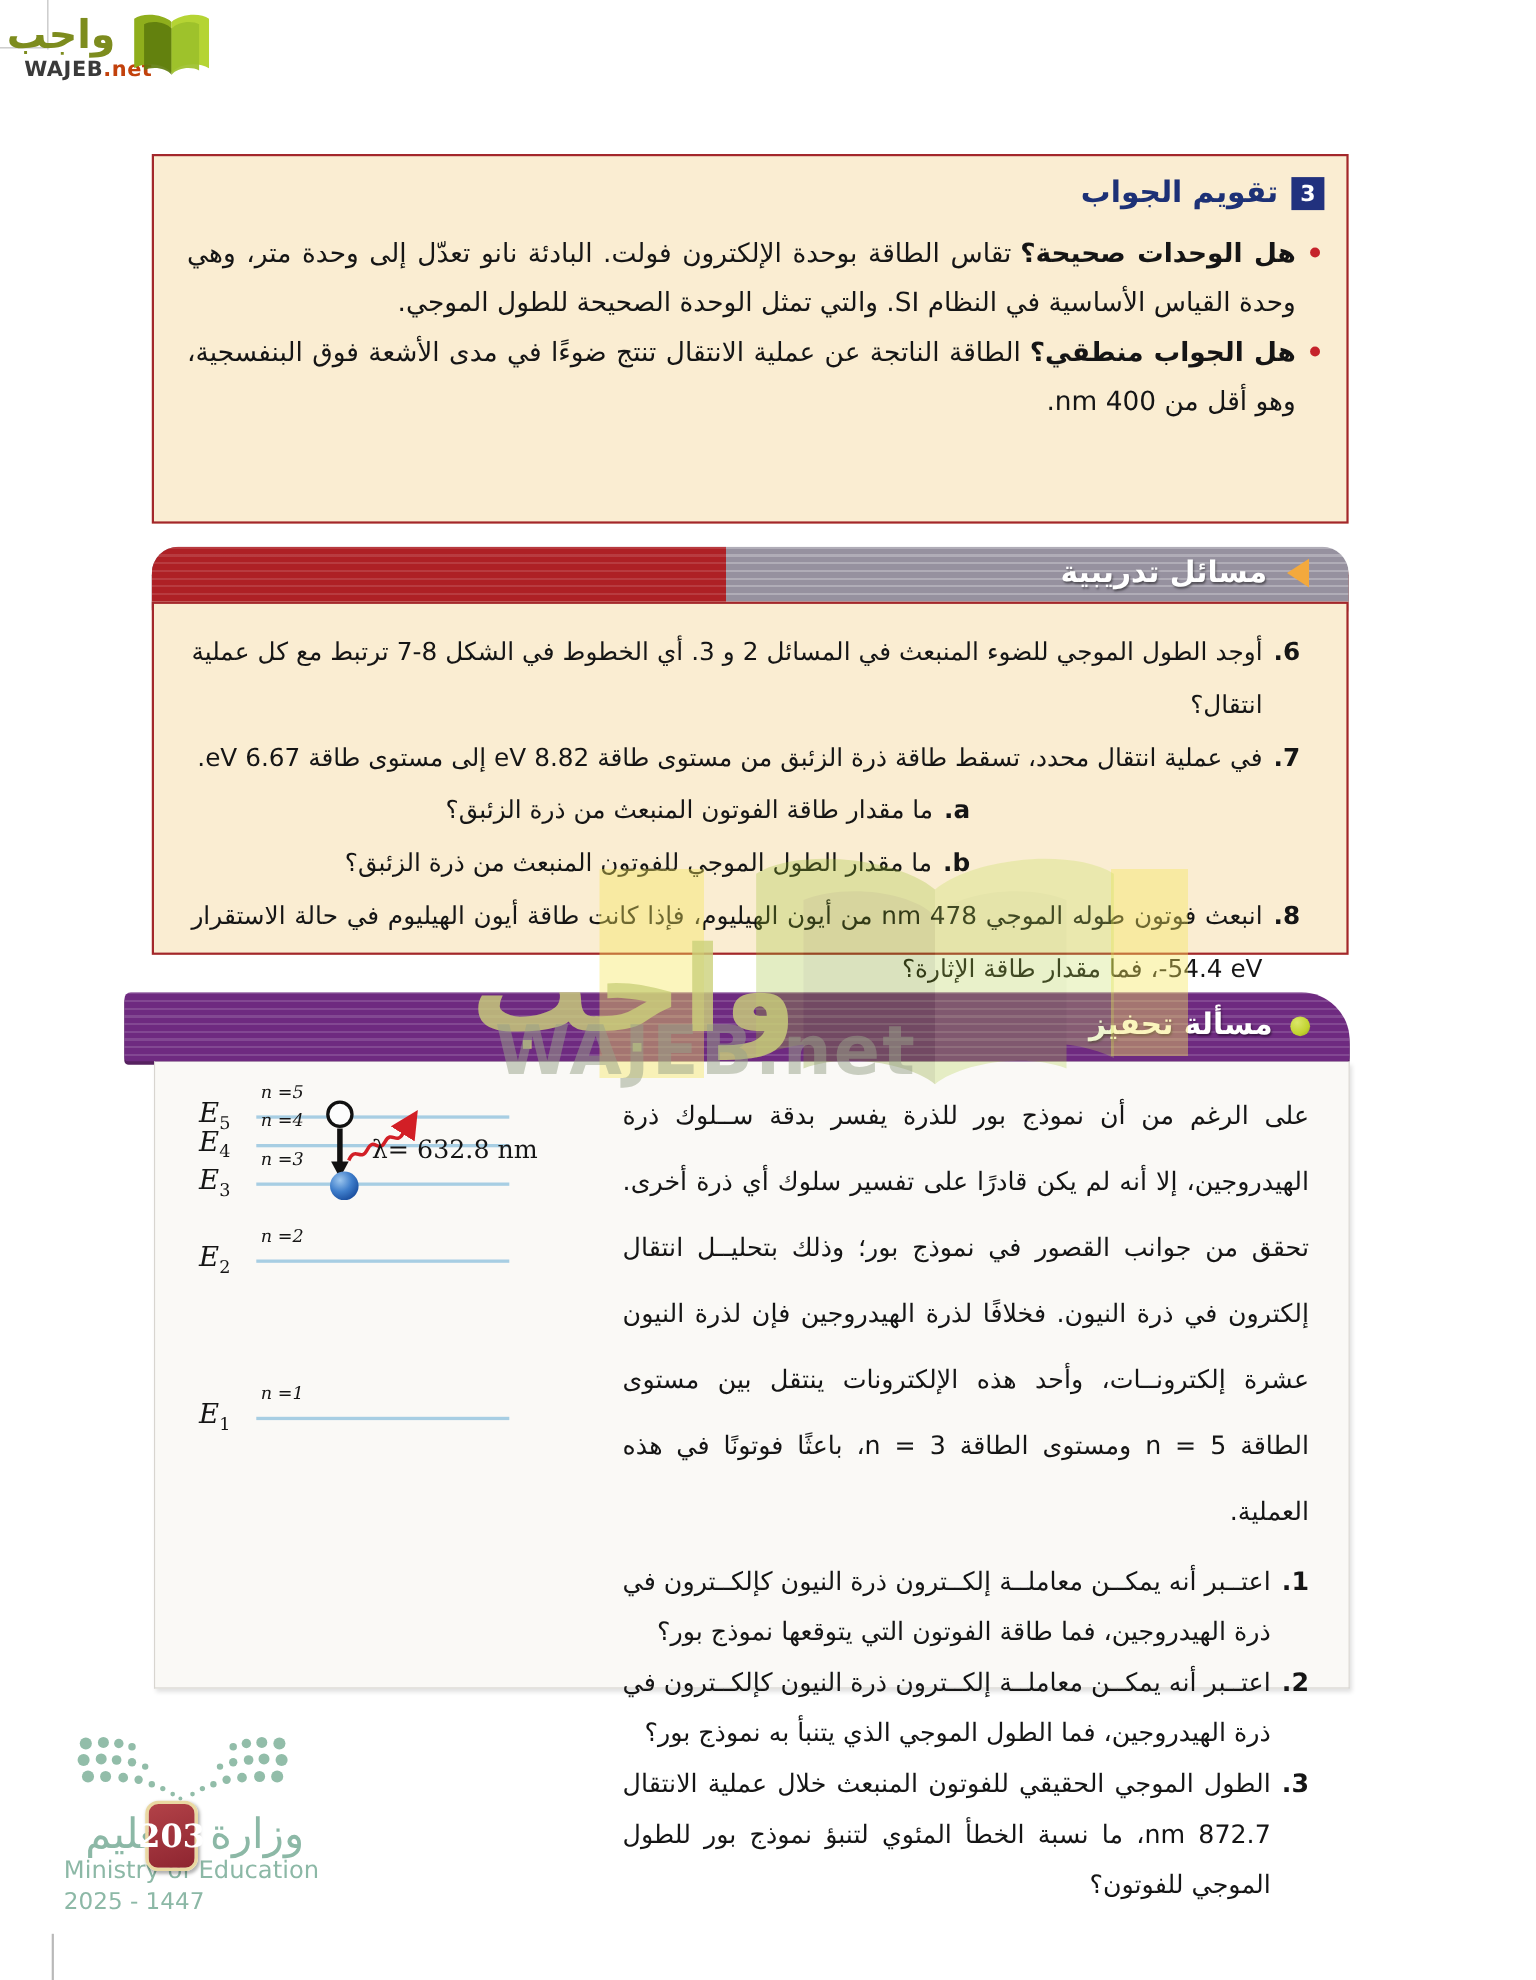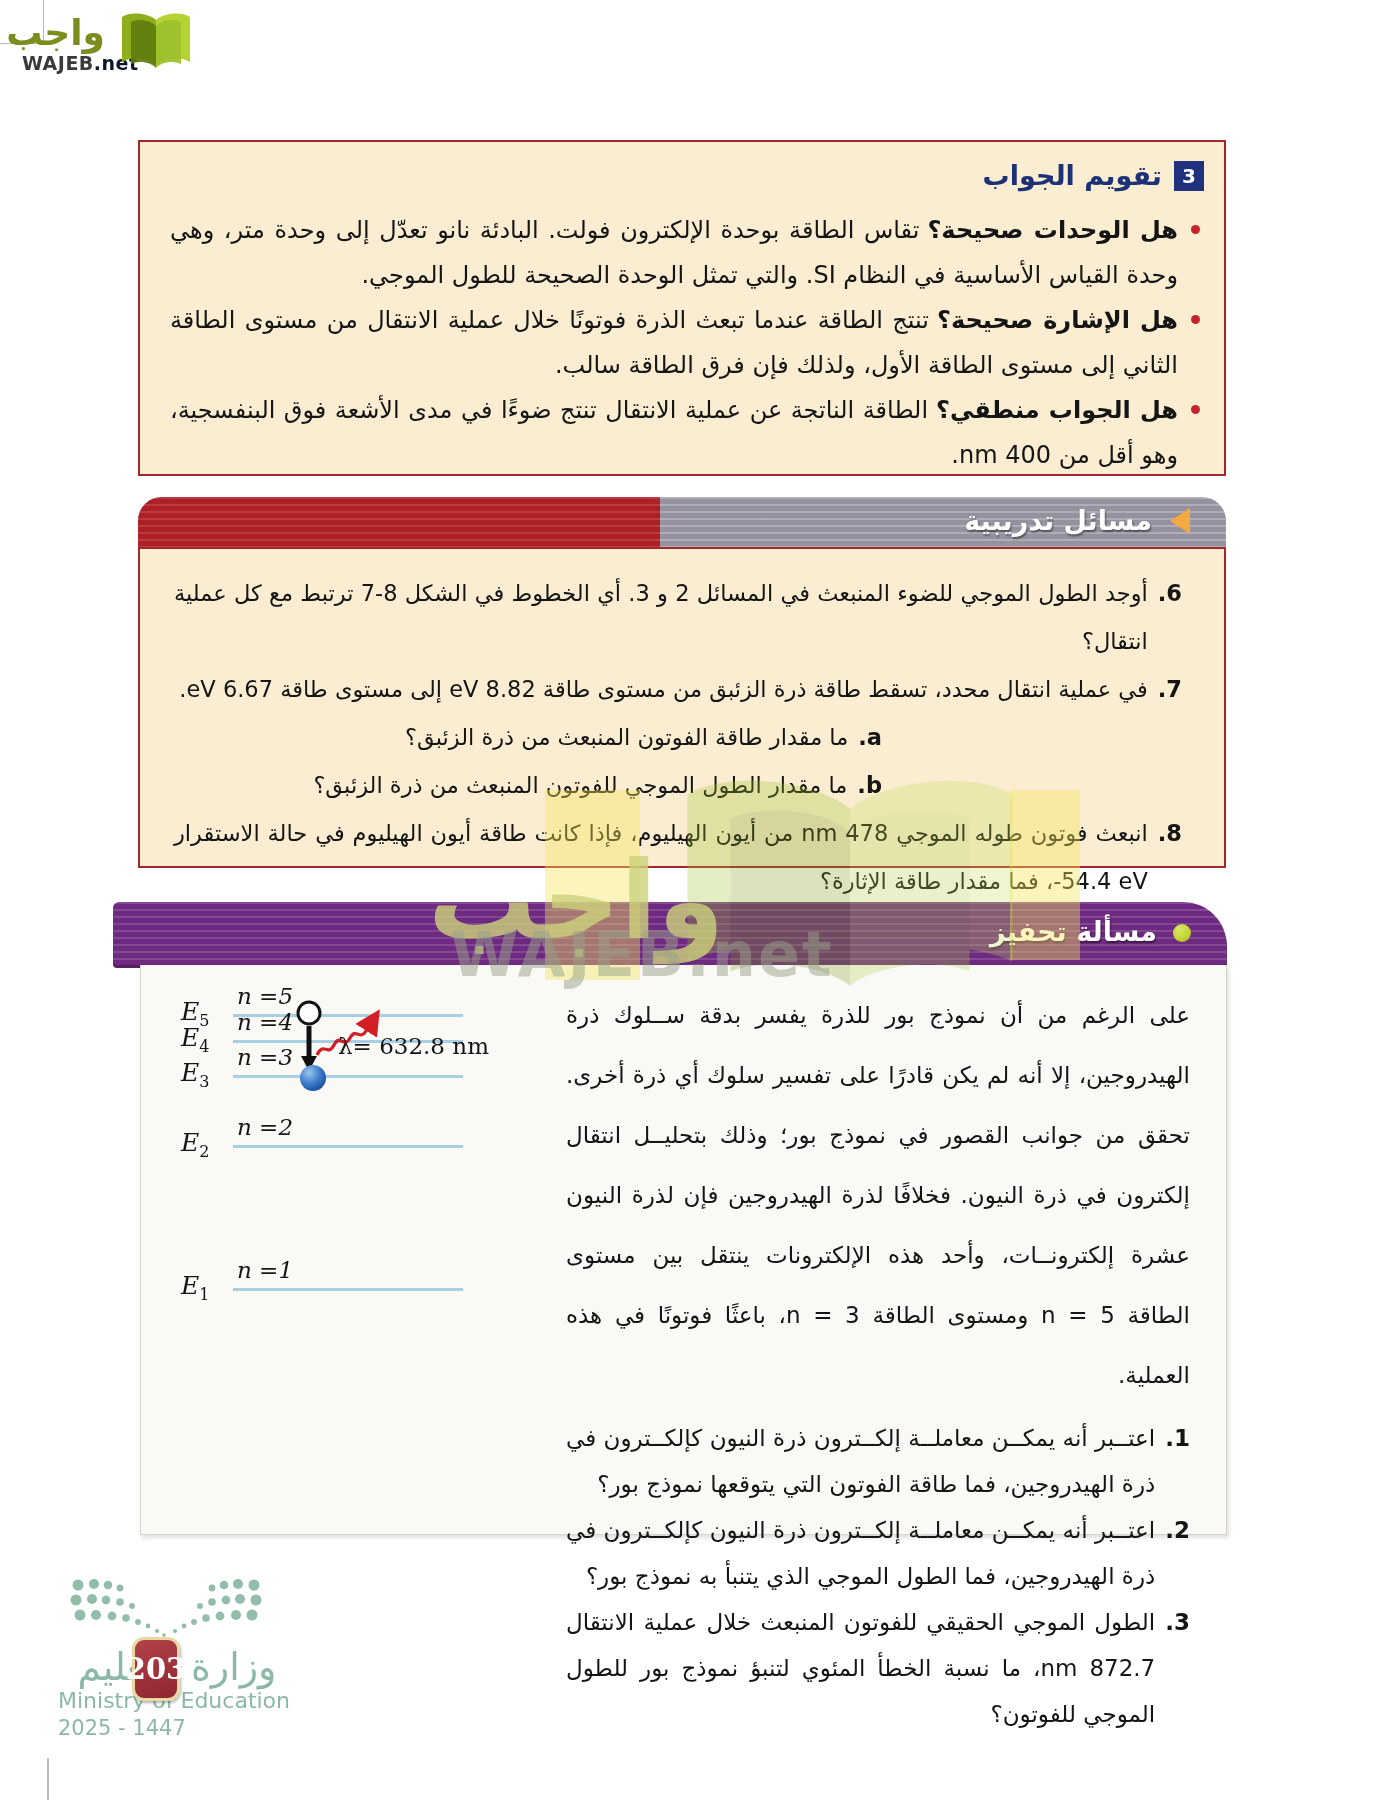--- a/index.html
+++ b/index.html
@@ -6,21 +6,21 @@
   body{width:1396px;height:1800px;position:relative;background:#fff;overflow:hidden;
        font-family:"DejaVu Sans",sans-serif;color:#151515;}
   .abs{position:absolute;}
   .ar{direction:rtl;}
   
   .crop{position:absolute;background:#b9b9b9;}
   
   .site-logo{left:10px;top:10px;width:200px;height:60px;}
   .logo-ar{position:absolute;right:105px;top:2px;font-size:36px;font-weight:bold;color:#7d8c1e;}
   .logo-en{position:absolute;left:12px;top:42px;font-size:19px;font-weight:bold;color:#3a3a3a;letter-spacing:.5px;}
-  .logo-en b{color:#0f172a;font-weight:bold;}
+  .logo-en b{color:#c2410c;font-weight:bold;}
   .logo-book{position:absolute;left:100px;top:0;}
   
   .cream{background:#faedd2;border:2px solid #a3272b;}
   .eval-box{left:138px;top:140px;width:1088px;height:336px;padding:0;box-sizing:border-box;}
   .eval-head{position:absolute;top:18px;right:20px;display:flex;flex-direction:row;align-items:center;gap:12px;}
   .step-sq{width:30px;height:30px;background:#21317e;color:#fff;font-weight:bold;font-size:20px;
            display:flex;align-items:center;justify-content:center;}
   .eval-title{color:#1d3176;font-weight:bold;font-size:27px;}
   .eval-bullets{position:absolute;top:66px;right:24px;left:30px;}
   .bullet{position:relative;padding-right:22px;font-size:24px;line-height:45px;text-align:justify;}
@@ -52,21 +52,21 @@
   .lime-dot{position:absolute;right:36px;top:22px;width:18px;height:18px;border-radius:50%;
      background:radial-gradient(circle at 35% 30%, #dbe76a, #c2d32f 60%, #94a51f);}
   .challenge-box{left:140px;top:965px;width:1087px;height:570px;background:#faf9f6;
      border:1px solid #d8d5d0;border-top:none;box-shadow:2px 3px 4px rgba(0,0,0,.12);box-sizing:border-box;}
   
   .diagram{position:absolute;left:0;top:0;width:480px;height:420px;}
   .lvl{position:absolute;left:0;width:100%;height:0;}
   .lvl .lline{position:absolute;left:92px;top:0;width:230px;height:3px;background:#a7cee3;}
   .lvl .elbl{position:absolute;left:40px;top:-17px;font-family:"DejaVu Serif",serif;font-style:italic;font-size:25px;}
   .lvl .elbl sub{font-size:16px;font-style:normal;}
-  .lvl .nlbl{position:absolute;left:96px;top:-31px;font-family:"DejaVu Serif",serif;font-style:italic;font-size:23px;}
+  .lvl .nlbl{position:absolute;left:96px;top:-31px;font-family:"DejaVu Serif",serif;font-style:italic;font-size:16px;}
   .lvl5{top:49px;} .lvl4{top:75px;} .lvl3{top:110px;} .lvl2{top:180px;} .lvl1{top:323px;}
   .lambda{position:absolute;left:197px;top:68px;font-family:"DejaVu Serif",serif;font-size:23px;}
   
   .ch-text{position:absolute;left:425px;right:36px;top:20px;}
   .ch-intro{font-size:23px;line-height:60px;text-align:justify;}
   .ch-items{margin-top:10px;}
   .ch-items .prob{font-size:23px;line-height:46px;}
   
   .wm{pointer-events:none;}
   .wm-ar{left:428px;top:838px;font-size:108px;font-weight:bold;color:#ccd27b;opacity:.8;}
@@ -99,21 +99,20 @@
   </svg>
 </div>
 
 <div class="abs cream eval-box">
   <div class="eval-head ar">
     <span class="step-sq">3</span>
     <span class="eval-title">تقويم الجواب</span>
   </div>
   <div class="eval-bullets ar">
     <div class="bullet"><b>هل الوحدات صحيحة؟</b><span>تقاس الطاقة بوحدة الإلكترون فولت. البادئة نانو تعدّل إلى وحدة متر، وهي وحدة القياس الأساسية في النظام SI. والتي تمثل الوحدة الصحيحة للطول الموجي.</span></div>
-    <div class="bullet"><b>هل الإشارة صحيحة؟</b><span>تنتج الطاقة عندما تبعث الذرة فوتونًا خلال عملية الانتقال من مستوى الطاقة الثاني إلى مستوى الطاقة الأول، ولذلك فإن فرق الطاقة سالب.</span></div>
     <div class="bullet"><b>هل الجواب منطقي؟</b><span>الطاقة الناتجة عن عملية الانتقال تنتج ضوءًا في مدى الأشعة فوق البنفسجية، وهو أقل من 400 nm.</span></div>
   </div>
 </div>
 
 <div class="abs bar practice-bar">
   <div class="practice-red"></div>
   <span class="tri-left"></span>
   <span class="bar-label ar">مسائل تدريبية</span>
 </div>
 

